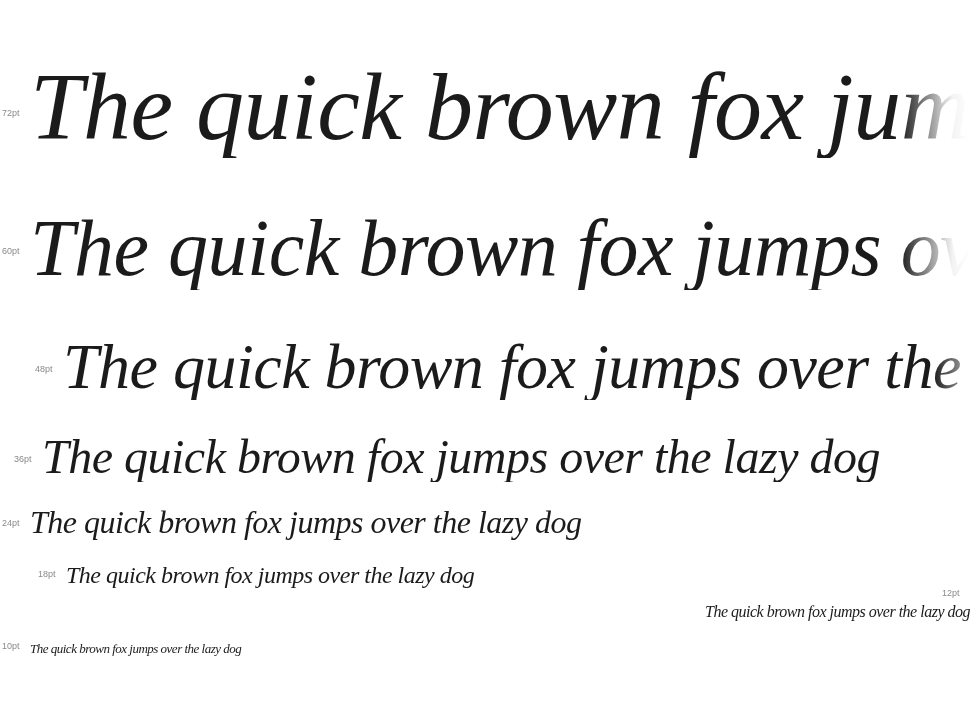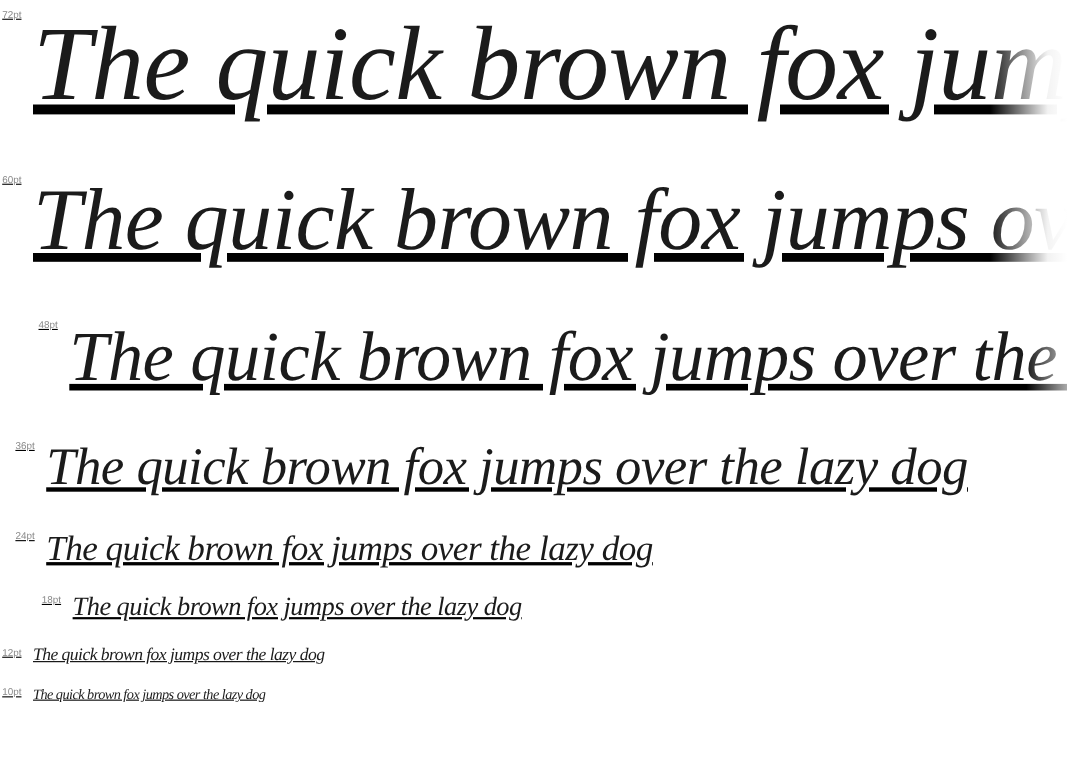--- a/index.html
+++ b/index.html
@@ -17,24 +17,24 @@
   #specimen {
     position: relative;
     width: 970px;
     height: 706px;
     box-sizing: border-box;
     background: #ffffff;
   }
   .row {
     position: relative;
     display: flex;
+    align-items: flex-end;
     width: 970px;
     overflow: hidden;
     white-space: nowrap;
-    text-decoration: underline;
   }
   .size-label {
     flex: 0 0 auto;
     width: 30px;
     text-align: left;
     font-family: "Liberation Sans", sans-serif;
     font-size: 9px;
     color: #8a8a8a;
     padding-left: 2px;
     padding-bottom: 6px;
@@ -64,27 +64,27 @@
   .r48 { height: 110px; margin-left: 33px; }
   .r48 .sample { font-size: 64px; line-height: 1.05; }
   .r48 .size-label { padding-bottom: 26px; }
 
   .r36 { height: 82px; margin-left: 12px; }
   .r36 .sample { font-size: 48px; line-height: 1.05; }
   .r36 .size-label { padding-bottom: 18px; }
 
   .r24 { height: 58px; }
   .r24 .sample { font-size: 32px; line-height: 1.05; }
-  .r24 .size-label { padding-bottom: 12px; margin-left: 12px; }
+  .r24 .size-label { padding-bottom: 12px; }
 
   .r18 { height: 48px; }
   .r18 .sample { font-size: 24px; line-height: 1.05; }
   .r18 .size-label { padding-bottom: 9px; margin-left: 36px; }
 
-  .r12 { height: 36px; }
+  .r12 { height: 36px; flex-direction: column; }
   .r12 .sample { font-size: 16px; line-height: 1.05; }
   .r12 .size-label { padding-bottom: 6px; }
 
   .r10 { height: 32px; }
   .r10 .sample { font-size: 13px; line-height: 1.05; }
   .r10 .size-label { padding-bottom: 5px; }
 
   
   .fade-edge {
     position: absolute;

